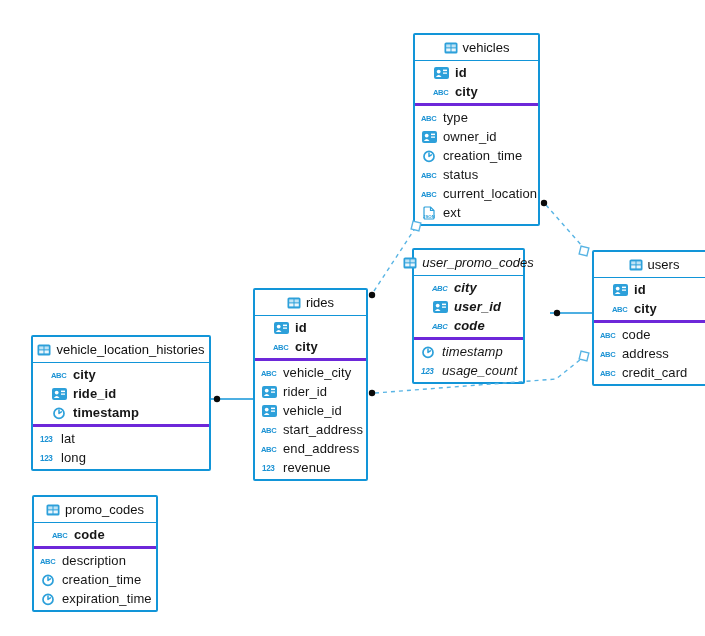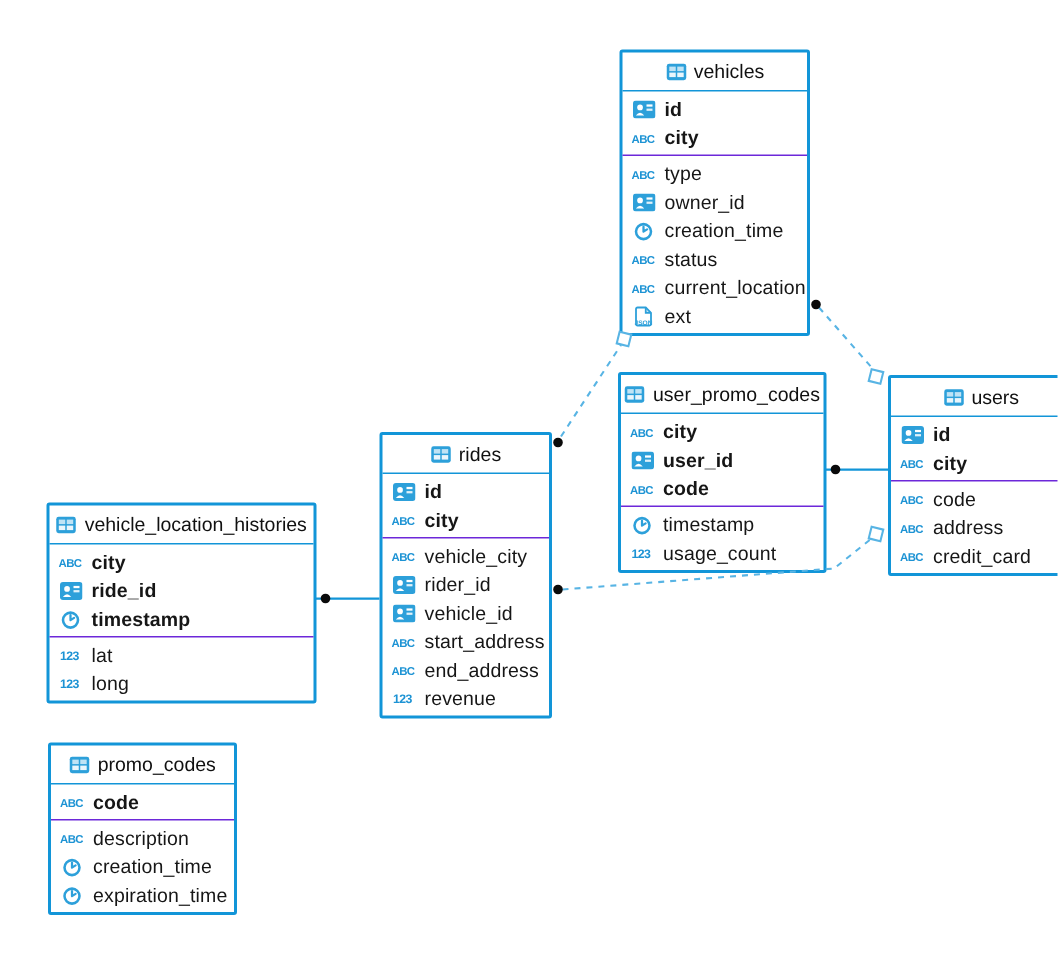--- a/index.html
+++ b/index.html
@@ -10,21 +10,21 @@
   #canvas{position:absolute;left:0;top:0;width:705px;height:636px;}
   #connector-layer{position:absolute;left:0;top:0;z-index:3;pointer-events:none;}
   .table{
     position:absolute;background:#fff;border:2px solid #1295d8;border-radius:2px;
     box-sizing:border-box;z-index:2;
   }
   .thead{
     height:25px;display:flex;align-items:center;justify-content:center;gap:5px;
     border-bottom:1px solid #1295d8;font-size:13px;color:#101010;white-space:nowrap;
   }
-  .keys{border-bottom:1px solid #6d28d9;padding:2px 0;}
+  .keys{border-bottom:3px solid #6d28d9;padding:2px 12px;}
   .flds{padding:2px 0;}
   .row{
     display:flex;align-items:center;gap:5px;height:19px;padding-left:5px;
     font-size:13px;color:#161616;white-space:nowrap;
   }
   .row.bold .flabel{font-weight:700;}
   .ficon{width:18px;display:inline-flex;justify-content:center;align-items:center;flex:none;}
   .ticon{display:inline-flex;align-items:center;}
   .flabel{letter-spacing:.1px;}
 </style>
@@ -150,21 +150,21 @@
             <svg width="14" height="14" viewBox="0 0 14 14">
               <path d="M3 1 h5.5 L12 4.5 V12 a1 1 0 0 1 -1 1 H3 a1 1 0 0 1 -1 -1 V2 a1 1 0 0 1 1 -1 z" fill="#ffffff" stroke="#2da0da" stroke-width="1.2"></path>
               <path d="M8.5 1 V4.5 H12" fill="none" stroke="#2da0da" stroke-width="1.2"></path>
               <text x="1" y="12.4" font-family="Liberation Sans, sans-serif" font-size="4.4" font-weight="bold" fill="#2da0da">JSON</text>
             </svg>
           </span>
           <span class="flabel">ext</span>
         </div>
       </div>
     </div>
-    <div class="table" style="left: 412px; top: 248px; width: 139px;">
+    <div class="table" style="left: 412px; top: 248px; width: 113px; font-style: italic;">
       <div class="thead">
         <span class="ticon">
           <svg width="14" height="12" viewBox="0 0 14 12">
             <rect x="0.5" y="0.5" width="13" height="11" rx="1.6" fill="#2da0da"></rect>
             <rect x="2.2" y="2.4" width="4.3" height="3" fill="#bfe3f5"></rect>
             <rect x="7.5" y="2.4" width="4.3" height="3" fill="#bfe3f5"></rect>
             <rect x="2.2" y="6.4" width="4.3" height="3" fill="#eaf6fc"></rect>
             <rect x="7.5" y="6.4" width="4.3" height="3" fill="#eaf6fc"></rect>
           </svg>
         </span>

